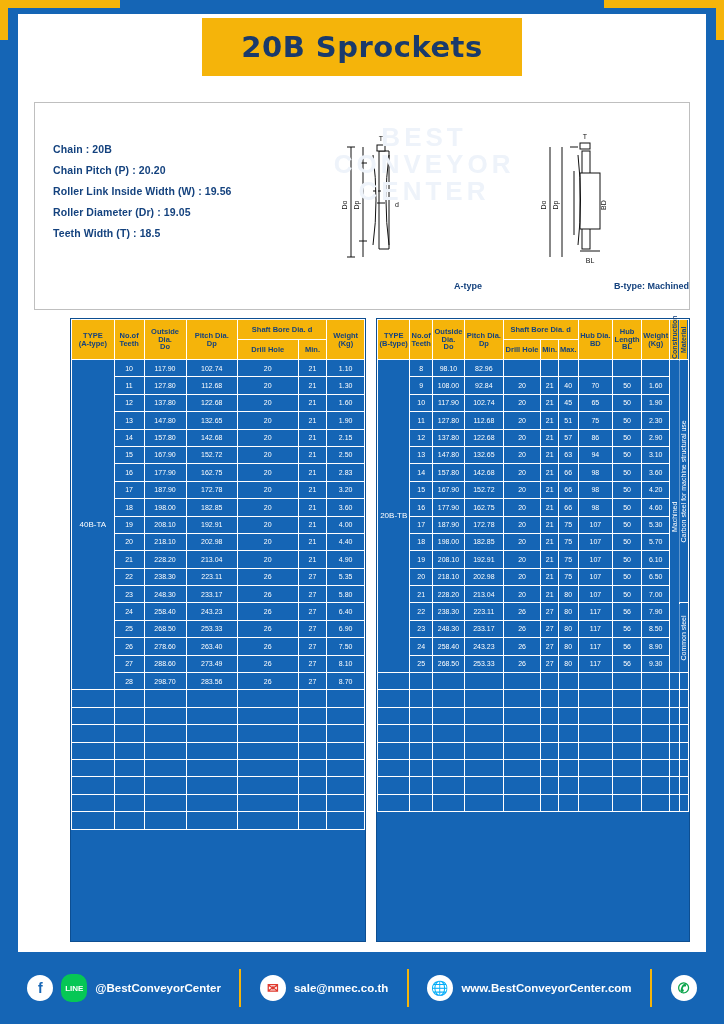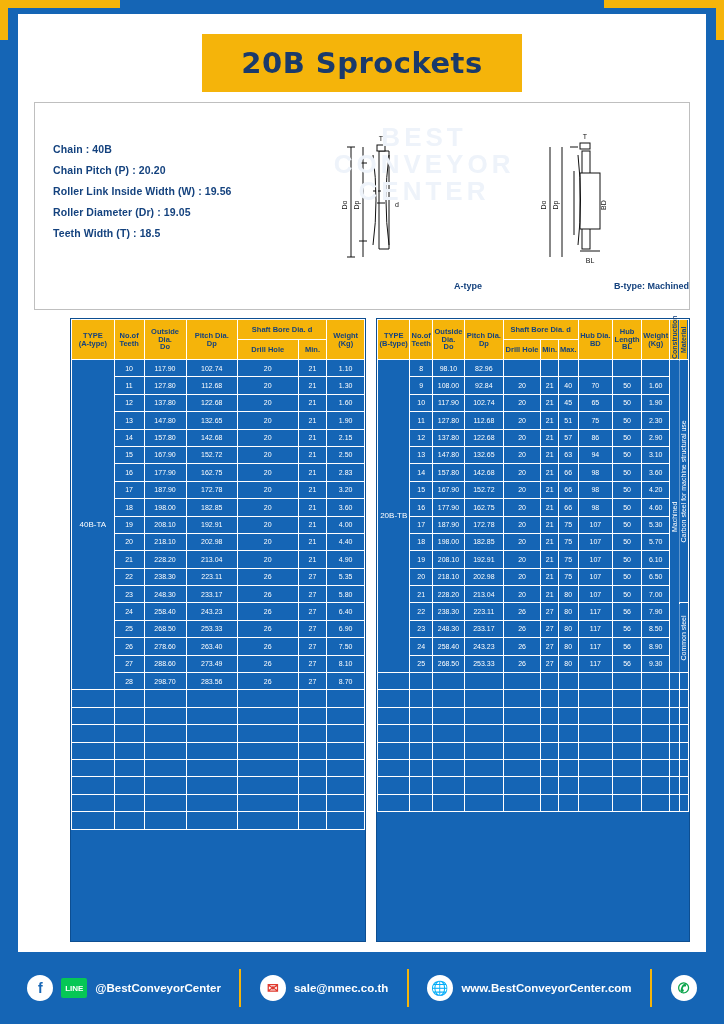--- a/index.html
+++ b/index.html
@@ -22,21 +22,21 @@
   
   .page {
     position:absolute;
     left:18px; top:14px; right:18px; bottom:72px;
     background:#ffffff;
     z-index:3;
   }
 
   
   .title-wrap {
-    position:absolute; left:0; right:0; top:20px; display:flex; justify-content:center;
+    position:absolute; left:0; right:0; top:4px; display:flex; justify-content:center;
   }
   .title-box {
     background:#f5b40a;
     width:320px; height:58px;
     display:flex; align-items:center; justify-content:center;
   }
   .title-box h1 {
     margin:0; font-size:29px; font-weight:bold; color:#1a3a6b; letter-spacing:0.5px;
     font-family:"DejaVu Sans", sans-serif;
   }
@@ -115,21 +115,21 @@
   }
   .f-item { display:flex; align-items:center; gap:8px; color:#fff; font-size:11.5px; font-weight:bold; }
   .divider { width:2px; height:38px; background:#f5b40a; }
   .circ {
     width:26px; height:26px; border-radius:50%; background:#fff;
     display:flex; align-items:center; justify-content:center;
     font-size:14px; font-weight:bold;
   }
   .fb { color:#1565b5; }
   .line-badge {
-    width:26px; height:20px; border-radius:2px; background:#06c755; color:#fff;
+    width:26px; height:28px; border-radius:10px; background:#06c755; color:#fff;
     display:flex; align-items:center; justify-content:center; font-size:8px; font-weight:bold;
   }
   .red { color:#e03a2f; }
   .globe { color:#1b8cd8; }
   .phone { color:#0aa44a; }
 </style>
 </head>
 <body>
 
 <div class="chev tl" style="left:0;top:0;width:120px;height:40px;">
@@ -152,21 +152,21 @@
 <div class="page">
 
   <div class="title-wrap">
     <div class="title-box">
       <h1>20B Sprockets</h1>
     </div>
   </div>
 
   <div class="spec-panel">
     <div class="spec-left">
-      <div class="line">Chain  :  40B</div>
+      <div class="line">Chain  :  20B</div>
       <div class="line">Chain Pitch (P)  :  20.20</div>
       <div class="line">Roller Link Inside Width (W)  :  19.56</div>
       <div class="line">Roller Diameter (Dr)  :  19.05</div>
       <div class="line">Teeth Width (T)  :  18.5</div>
     </div>
     <div class="spec-right">
       <div class="wm">BEST<br>CONVEYOR<br>CENTER</div>
       <div class="fig-row">
 
         <div class="fig">

